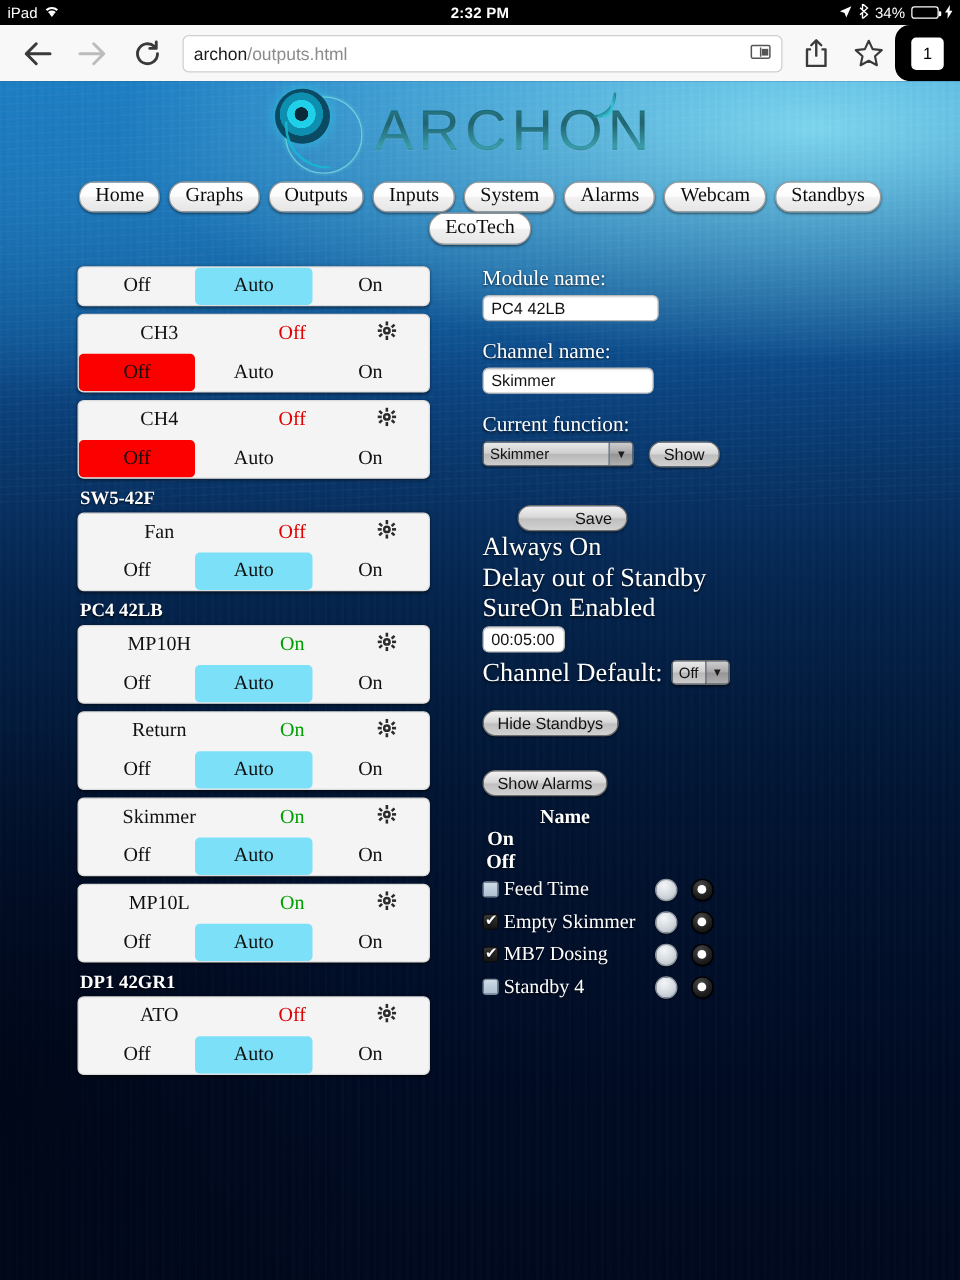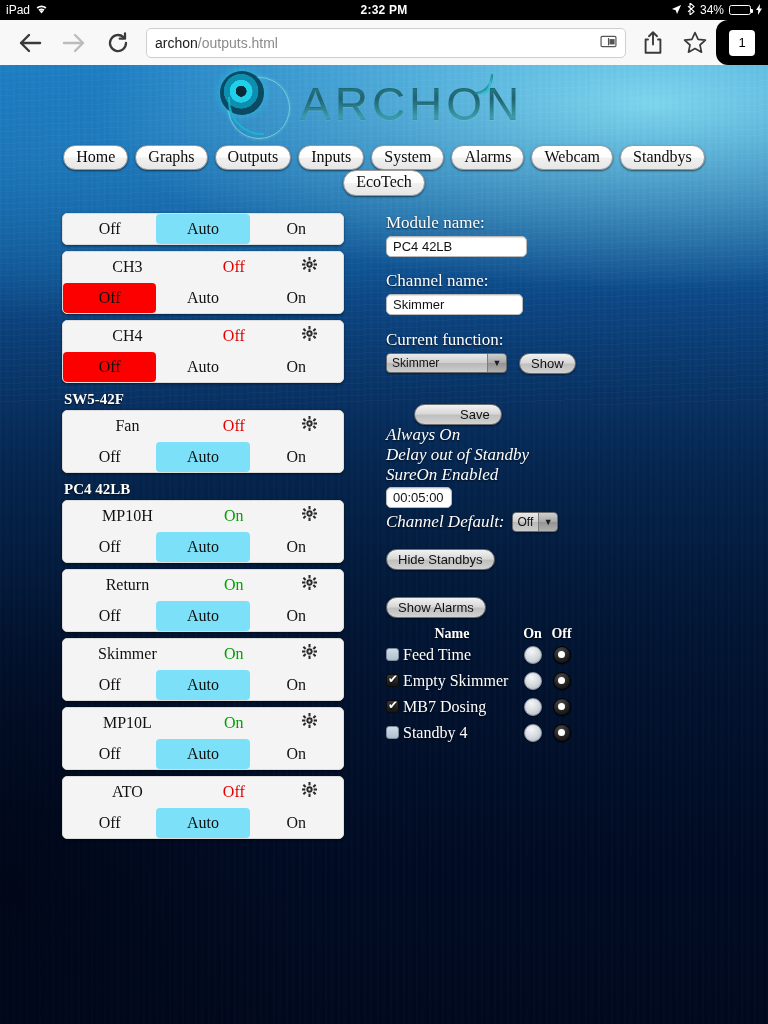--- a/index.html
+++ b/index.html
@@ -222,28 +222,28 @@
     display:inline-flex; align-items:center; justify-content:center;
     background:linear-gradient(to bottom,#f2f2f2 0%,#d8d8d8 46%,#bfbfbf 54%,#d2d2d2 100%);
     border:1px solid #6e6e6e; border-radius:11px;
     height:21px; padding:0 11px;
     font-family:"Liberation Sans", sans-serif; font-size:13px; color:#111;
     box-shadow:0 1px 2px rgba(0,0,0,.5); cursor:pointer; vertical-align:middle;
   }
   #btn-show{ margin-left:8px; }
   #btn-save{ margin:30px 0 0 28px;padding-left:45px; }
 
-  .d-line{ font-size:17px; line-height:1.18; text-shadow:0 1px 2px rgba(0,0,0,.75);font-style:italic; }
+  .d-line{ font-size:21px; line-height:1.18; text-shadow:0 1px 2px rgba(0,0,0,.75); }
   #chdefault-row{ display:flex; align-items:center; gap:7px; margin-top:2px; }
   #btn-alarms{ margin-top:27px; }
   #btn-standbys{ margin-top:17px; }
 
   
   #standbys{ margin-top:8px; width:190px; }
-  #sb-head{ display:flex; font-weight:bold; font-size:14px; text-shadow:0 1px 2px rgba(0,0,0,.8); }
+  #sb-head{ display:flex; font-weight:bold; font-size:16px; text-shadow:0 1px 2px rgba(0,0,0,.8);flex-direction:column; }
   #sb-head .h-name{ width:132px; text-align:center; }
   #sb-head .h-on{ width:29px; text-align:center; }
   #sb-head .h-off{ width:29px; text-align:center; }
   .sb-row{ display:flex; align-items:center; height:26px; }
   .sb-row .r-name{ width:132px; display:flex; align-items:center; gap:4px; font-size:16px; text-shadow:0 1px 2px rgba(0,0,0,.75); }
   .chk{
     width:13px; height:13px; border-radius:3px; flex:0 0 13px;
     background:linear-gradient(to bottom,#cfdce8,#aebfd0);
     border:1px solid #7d8b99; position:relative;
     cursor:pointer;
@@ -560,20 +560,21 @@
                     <rect x="1.6" y="10.2" width="2.2" height="3.4" transform="rotate(45 2.7 11.9)"></rect>
                   </g>
                 </svg></div>
             </div>
             <div class="card-btns">
               <div class="cbtn">Off</div>
               <div class="cbtn sel-auto">Auto</div>
               <div class="cbtn">On</div>
             </div>
           </div>
+          <div class="sectionhdr">DP1 42GR1</div>
           <div class="card">
             <div class="card-top">
               <div class="c-name">ATO</div>
               <div class="c-state off">Off</div>
               <div class="c-gear"><svg width="15" height="15" viewBox="0 0 16 16">
                   <g fill="#2b2b2b">
                     <circle cx="8" cy="8" r="2.3" fill="none" stroke="#2b2b2b" stroke-width="2.1"></circle>
                     <rect x="6.9" y="0" width="2.2" height="3.6"></rect>
                     <rect x="6.9" y="12.4" width="2.2" height="3.6"></rect>
                     <rect x="0" y="6.9" width="3.6" height="2.2"></rect>

